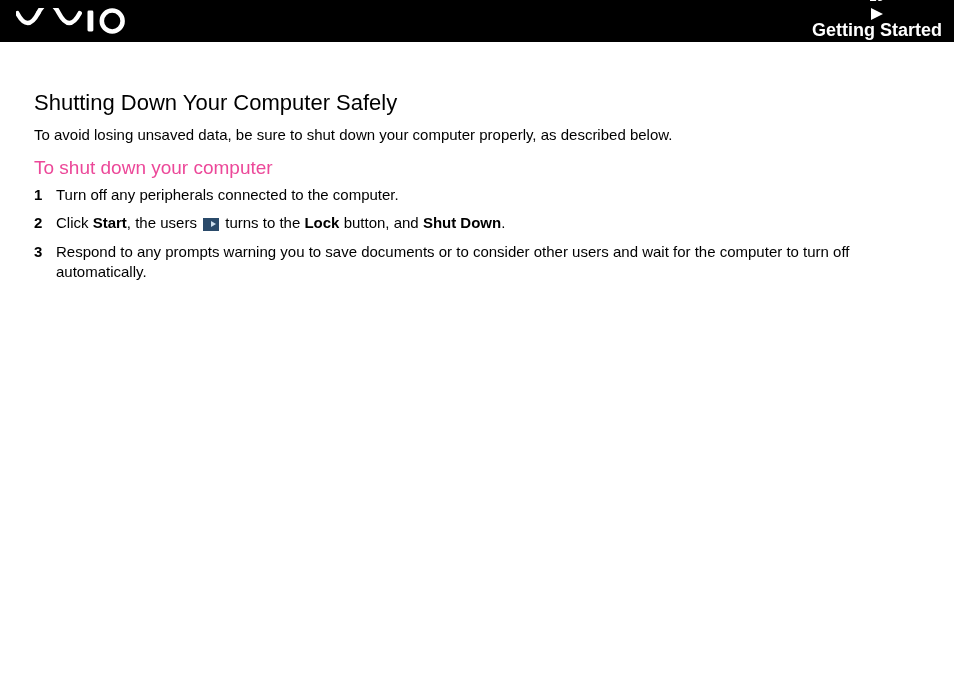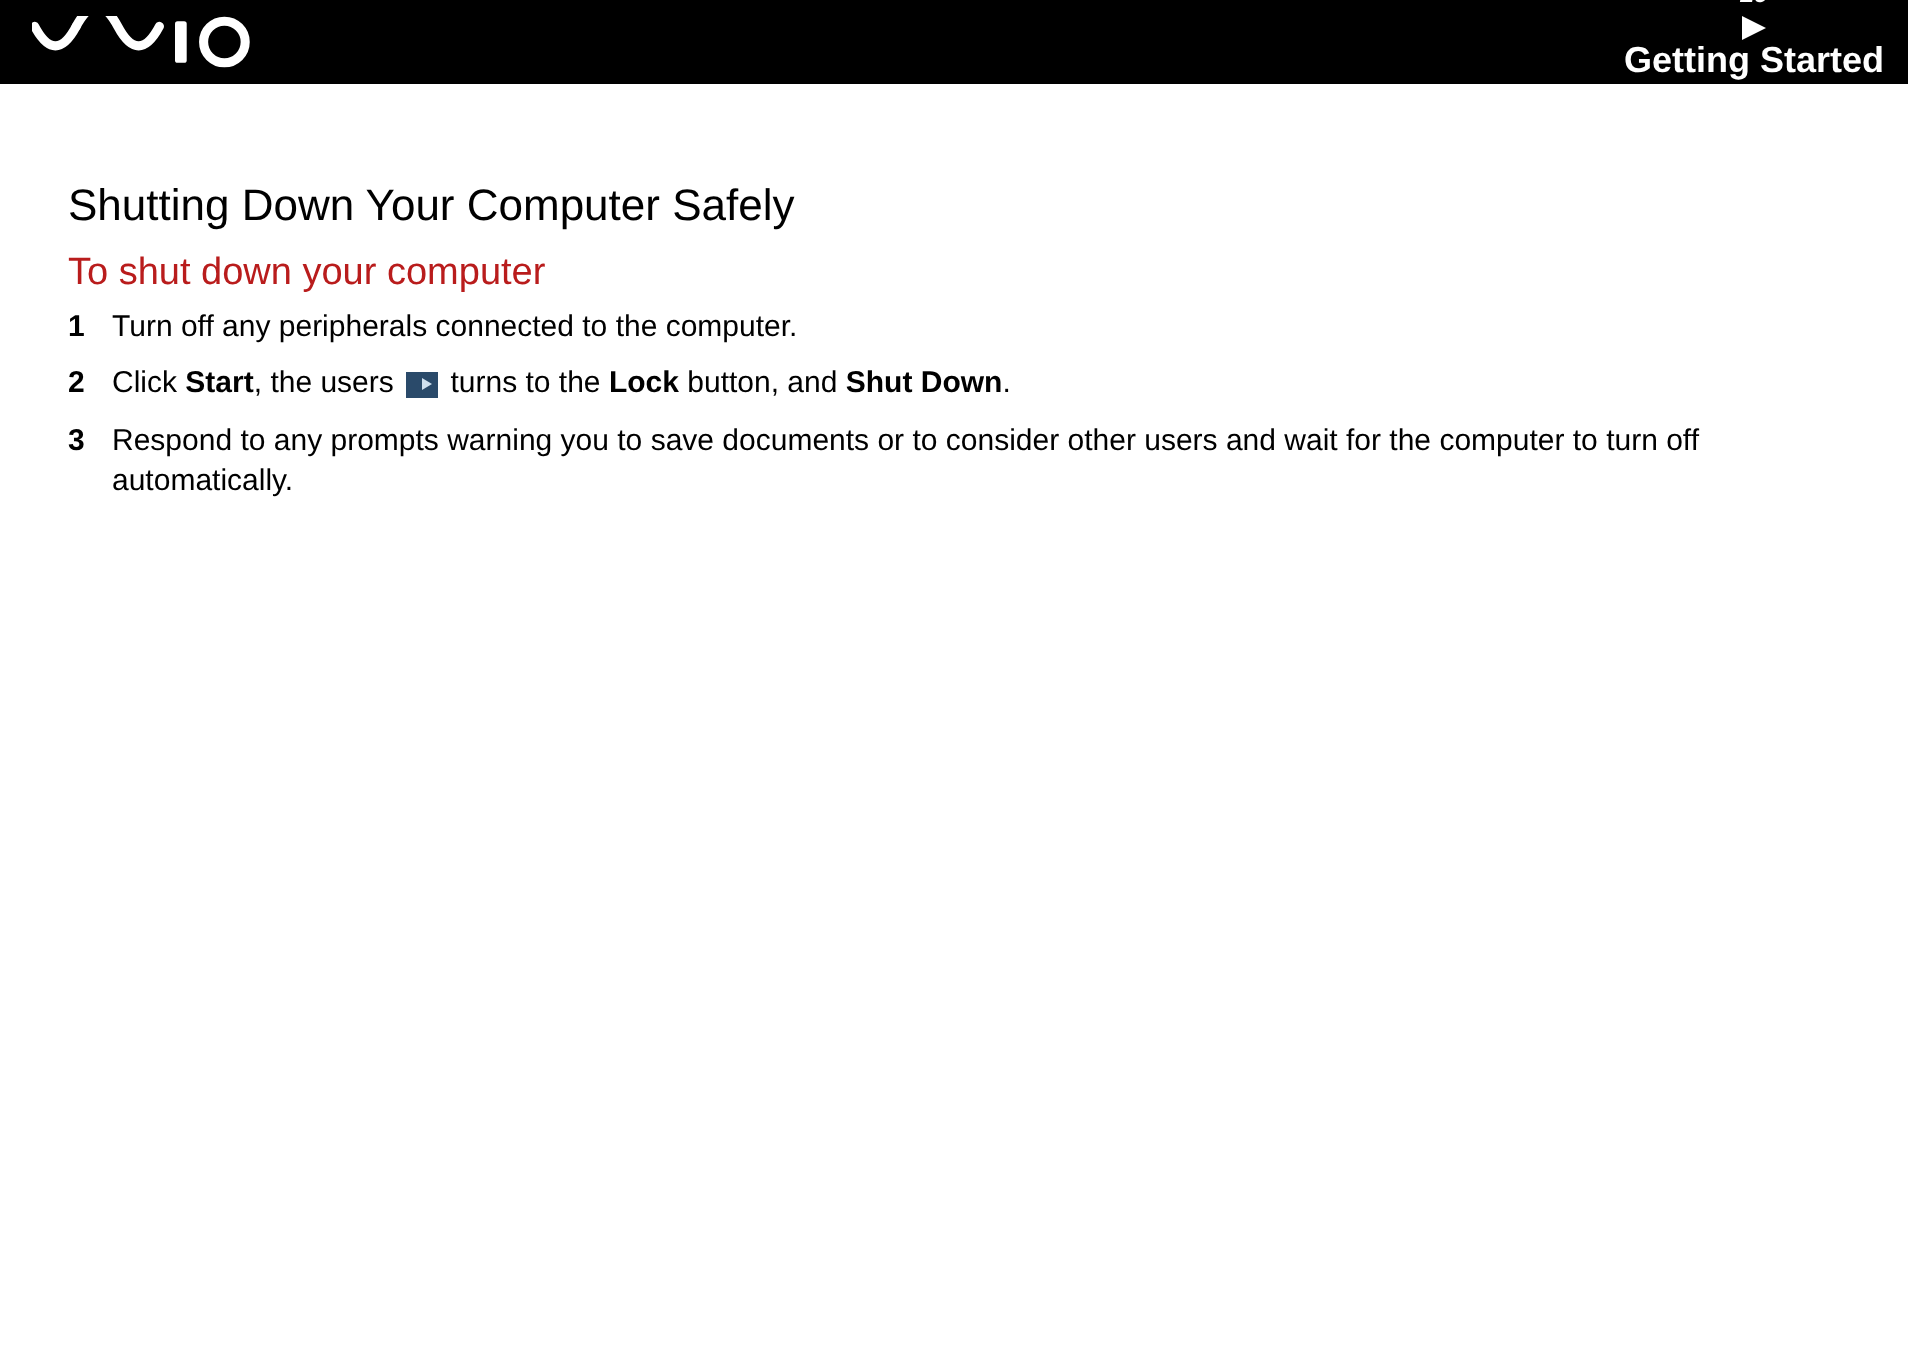--- a/index.html
+++ b/index.html
@@ -9,21 +9,21 @@
   .nav{position:absolute;right:12px;top:2px;text-align:right;font-family:Arial,Helvetica,sans-serif;}
   .nav-row{display:flex;align-items:center;justify-content:flex-end;gap:4px;height:18px;flex-direction:column;}
   .page-num{font-size:13px;font-style:italic;font-weight:bold;}
   .section{font-size:18px;font-weight:bold;}
   .tri-left,.tri-right{width:0;height:0;display:inline-block;}
   .tri-left{border-top:6px solid transparent;border-bottom:6px solid transparent;border-right:12px solid #fff;}
   .tri-right{border-top:6px solid transparent;border-bottom:6px solid transparent;border-left:12px solid #fff;}
   .content{padding:48px 28px 0 34px;}
   h1{font-size:22px;font-weight:normal;margin:0 0 10px 0;letter-spacing:0px;}
   .intro{font-size:15px;margin:0 0 14px 0;}
-  h2{font-size:19px;font-weight:normal;color:#b91c1c;margin:0 0 6px 0;}
+  h2{font-size:19px;font-weight:normal;color:#ec4899;margin:0 0 6px 0;}
   ol{list-style:none;margin:0;padding:0;font-size:15px;}
   ol li{display:flex;margin-bottom:8px;line-height:1.35;}
   .num{font-weight:bold;width:22px;flex-shrink:0;}
   .txt{flex:1;}
   .txt .after{display:block;margin-top:6px;}
   .b{font-weight:bold;}
   .inline-icon{display:inline-block;width:16px;height:13px;background:#2a4a6a;vertical-align:middle;position:relative;margin:0 2px;}
   .inline-icon::after{content:"";position:absolute;right:3px;top:3px;width:0;height:0;border-top:3.5px solid transparent;border-bottom:3.5px solid transparent;border-left:5px solid #cfe0ef;}
 </style>
 </head>
@@ -44,20 +44,21 @@
       <span class="page-num">19</span>
 
       <span class="tri-right"></span>
     </div>
     <div class="section">Getting Started</div>
   </div>
 </div>
 
 <div class="content">
   <h1>Shutting Down Your Computer Safely</h1>
+  <p class="intro">To avoid losing unsaved data, be sure to shut down your computer properly, as described below.</p>
   <h2>To shut down your computer</h2>
   <ol>
     <li>
       <span class="num">1</span>
       <span class="txt">Turn off any peripherals connected to the computer.</span>
     </li>
     <li>
       <span class="num">2</span>
       <span class="txt">
         <span>Click </span><span class="b">Start</span><span>, the users </span><span class="inline-icon"></span><span> turns to the </span><span class="b">Lock</span><span> button, and </span><span class="b">Shut Down</span><span>.</span>

